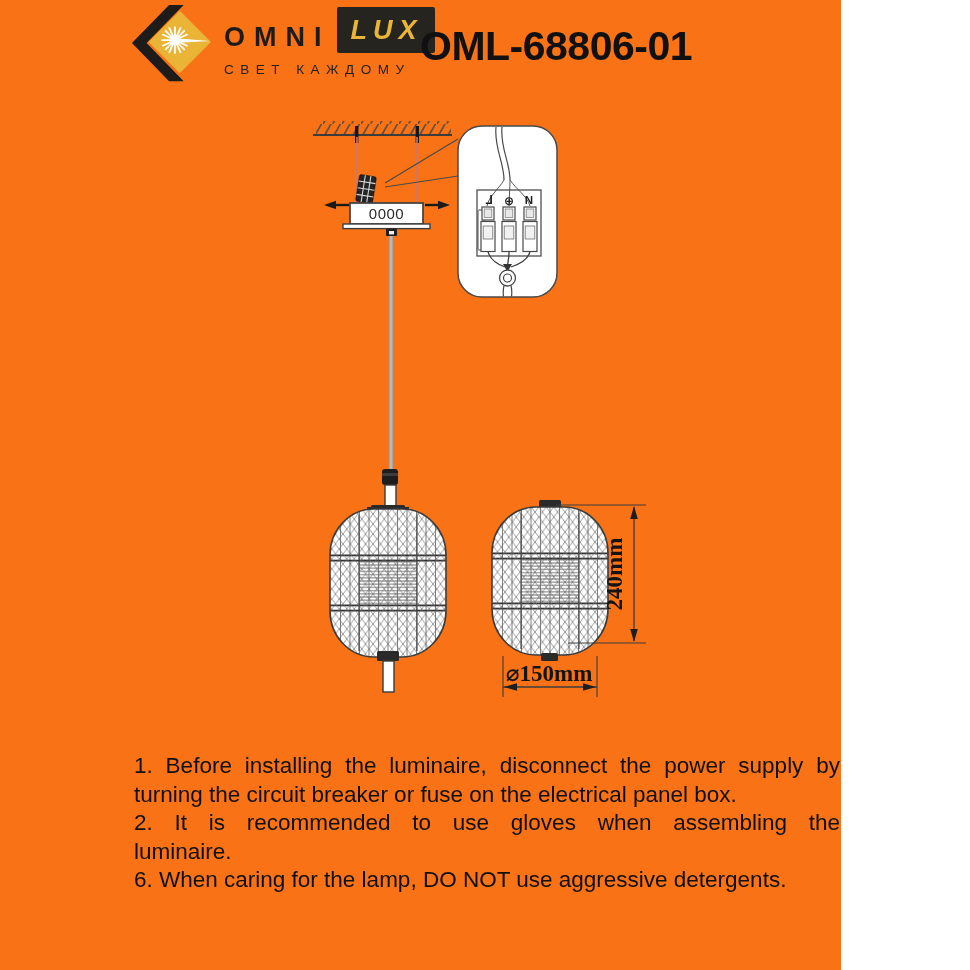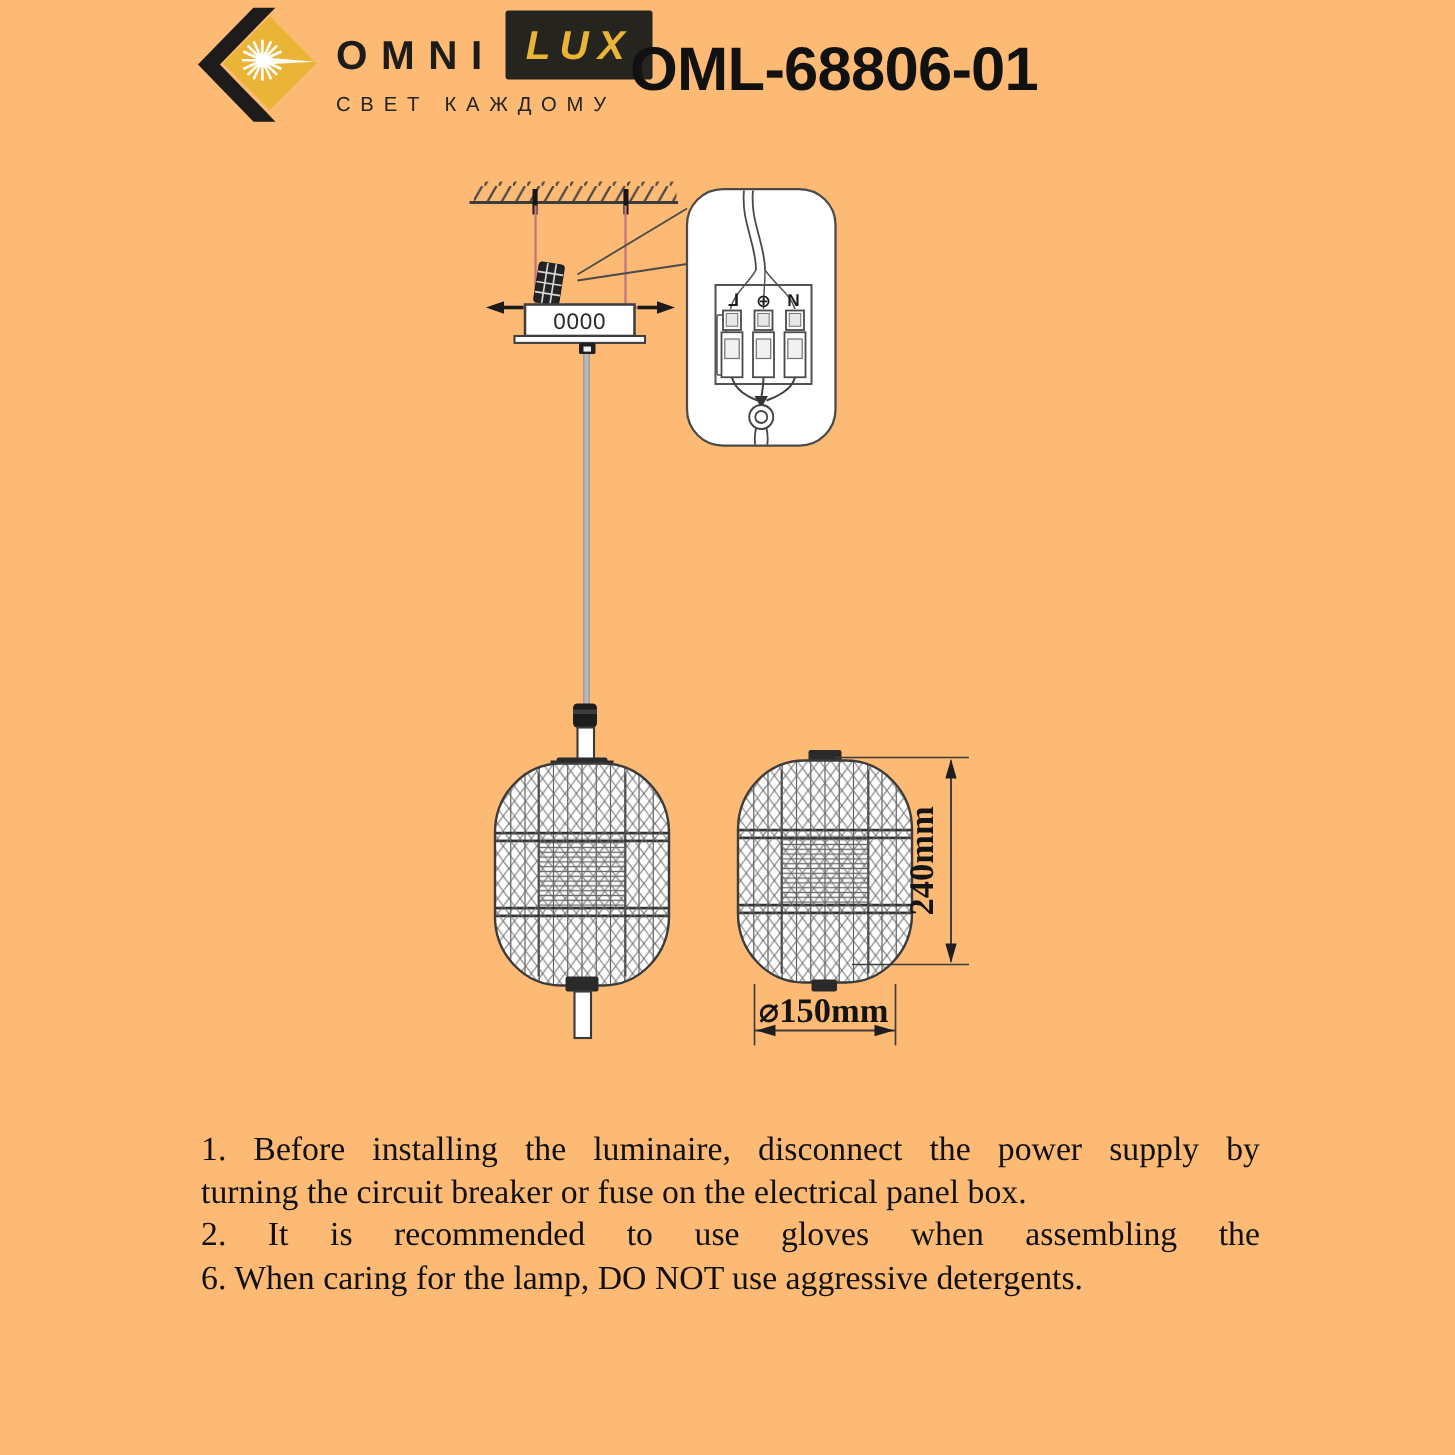--- a/index.html
+++ b/index.html
@@ -1,16 +1,16 @@
 <!DOCTYPE html>
 <html><head>
 <meta charset="utf-8">
 <style>
   html,body{margin:0;padding:0;background:#ffffff;}
-  .page{position:relative;width:970px;height:970px;background:#fdba74;overflow:hidden;
+  .page{position:relative;width:841px;height:970px;background:#f97316;overflow:hidden;
         font-family:"Liberation Sans","DejaVu Sans",sans-serif;color:#141414;}
 
   
   .header{position:absolute;top:0;left:0;width:970px;height:100px;}
   .logo{position:absolute;top:5px;left:128px;display:flex;align-items:flex-start;}
   .logo-icon{display:block;}
   .logo-textcol{margin-left:10px;}
   .logo-row{display:flex;align-items:center;margin-top:2px;}
   .brand-primary{font-size:27px;font-weight:800;letter-spacing:9px;color:#1d1c1a;line-height:1;
                  padding-top:14px;}
@@ -19,21 +19,21 @@
   .brand-tagline{margin-top:9px;font-size:13.5px;font-weight:400;letter-spacing:6.5px;color:#24231f;
                  white-space:nowrap;}
   .model{position:absolute;top:23px;left:420px;font-size:41px;font-weight:700;
          letter-spacing:-0.5px;color:#111;}
 
   
   .diagram{position:absolute;top:110px;left:0;width:970px;height:640px;}
 
   
   .instructions{position:absolute;top:752px;left:134px;width:706px;
-                font-size:22.5px;line-height:28.5px;color:#101010;font-family:Liberation Serif, serif;}
+                font-size:22.5px;line-height:28.5px;color:#101010;}
   .jline{text-align:justify;}
   .jline.stretch{text-align-last:justify;}
   .jline.plain{text-align-last:left;}
 </style>
 </head>
 <body>
 
 <div class="page">
 
   <div class="header">
@@ -241,19 +241,20 @@
   </svg>
   </div>
 
   <div class="instructions">
     <div>
       <div class="jline stretch">1. Before installing the luminaire, disconnect the power supply by</div>
       <div class="jline plain">turning the circuit breaker or fuse on the electrical panel box.</div>
     </div>
     <div>
       <div class="jline stretch">2. It is recommended to use gloves when assembling the</div>
+      <div class="jline plain">luminaire.</div>
     </div>
     <div>
       <div class="jline plain">6. When caring for the lamp, DO NOT use aggressive detergents.</div>
     </div>
   </div>
 
 </div>
 
 </body></html>

